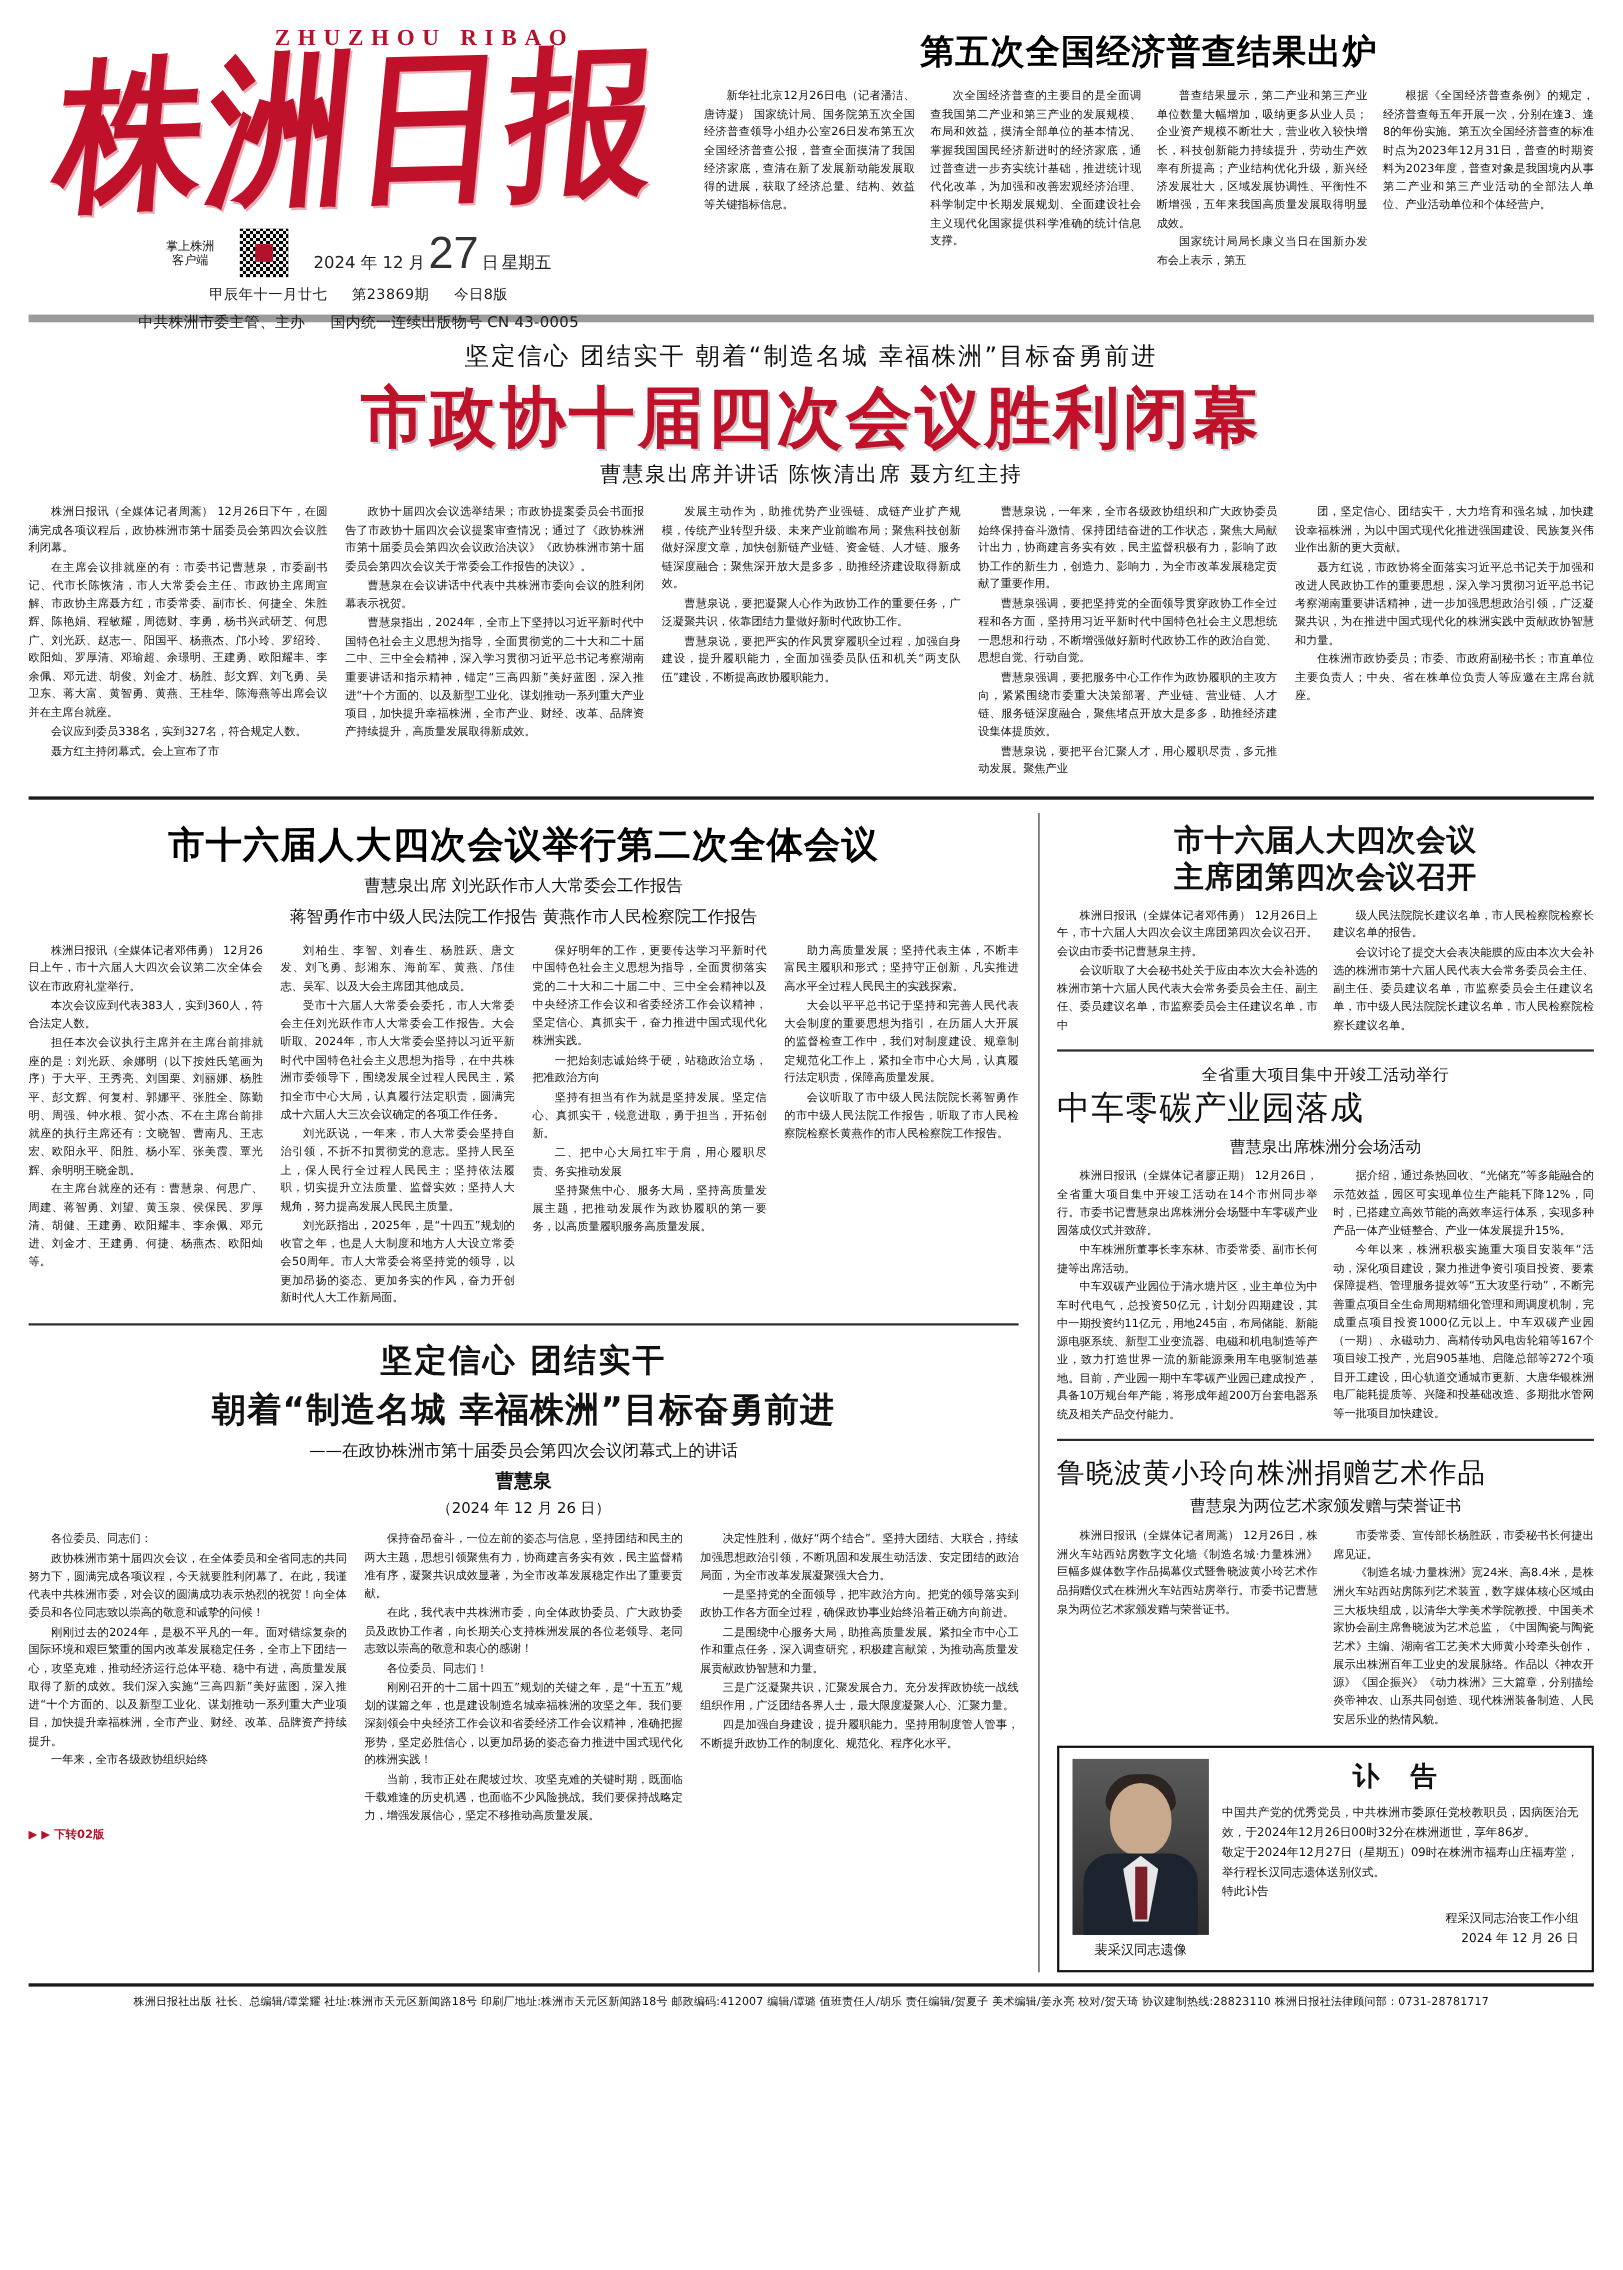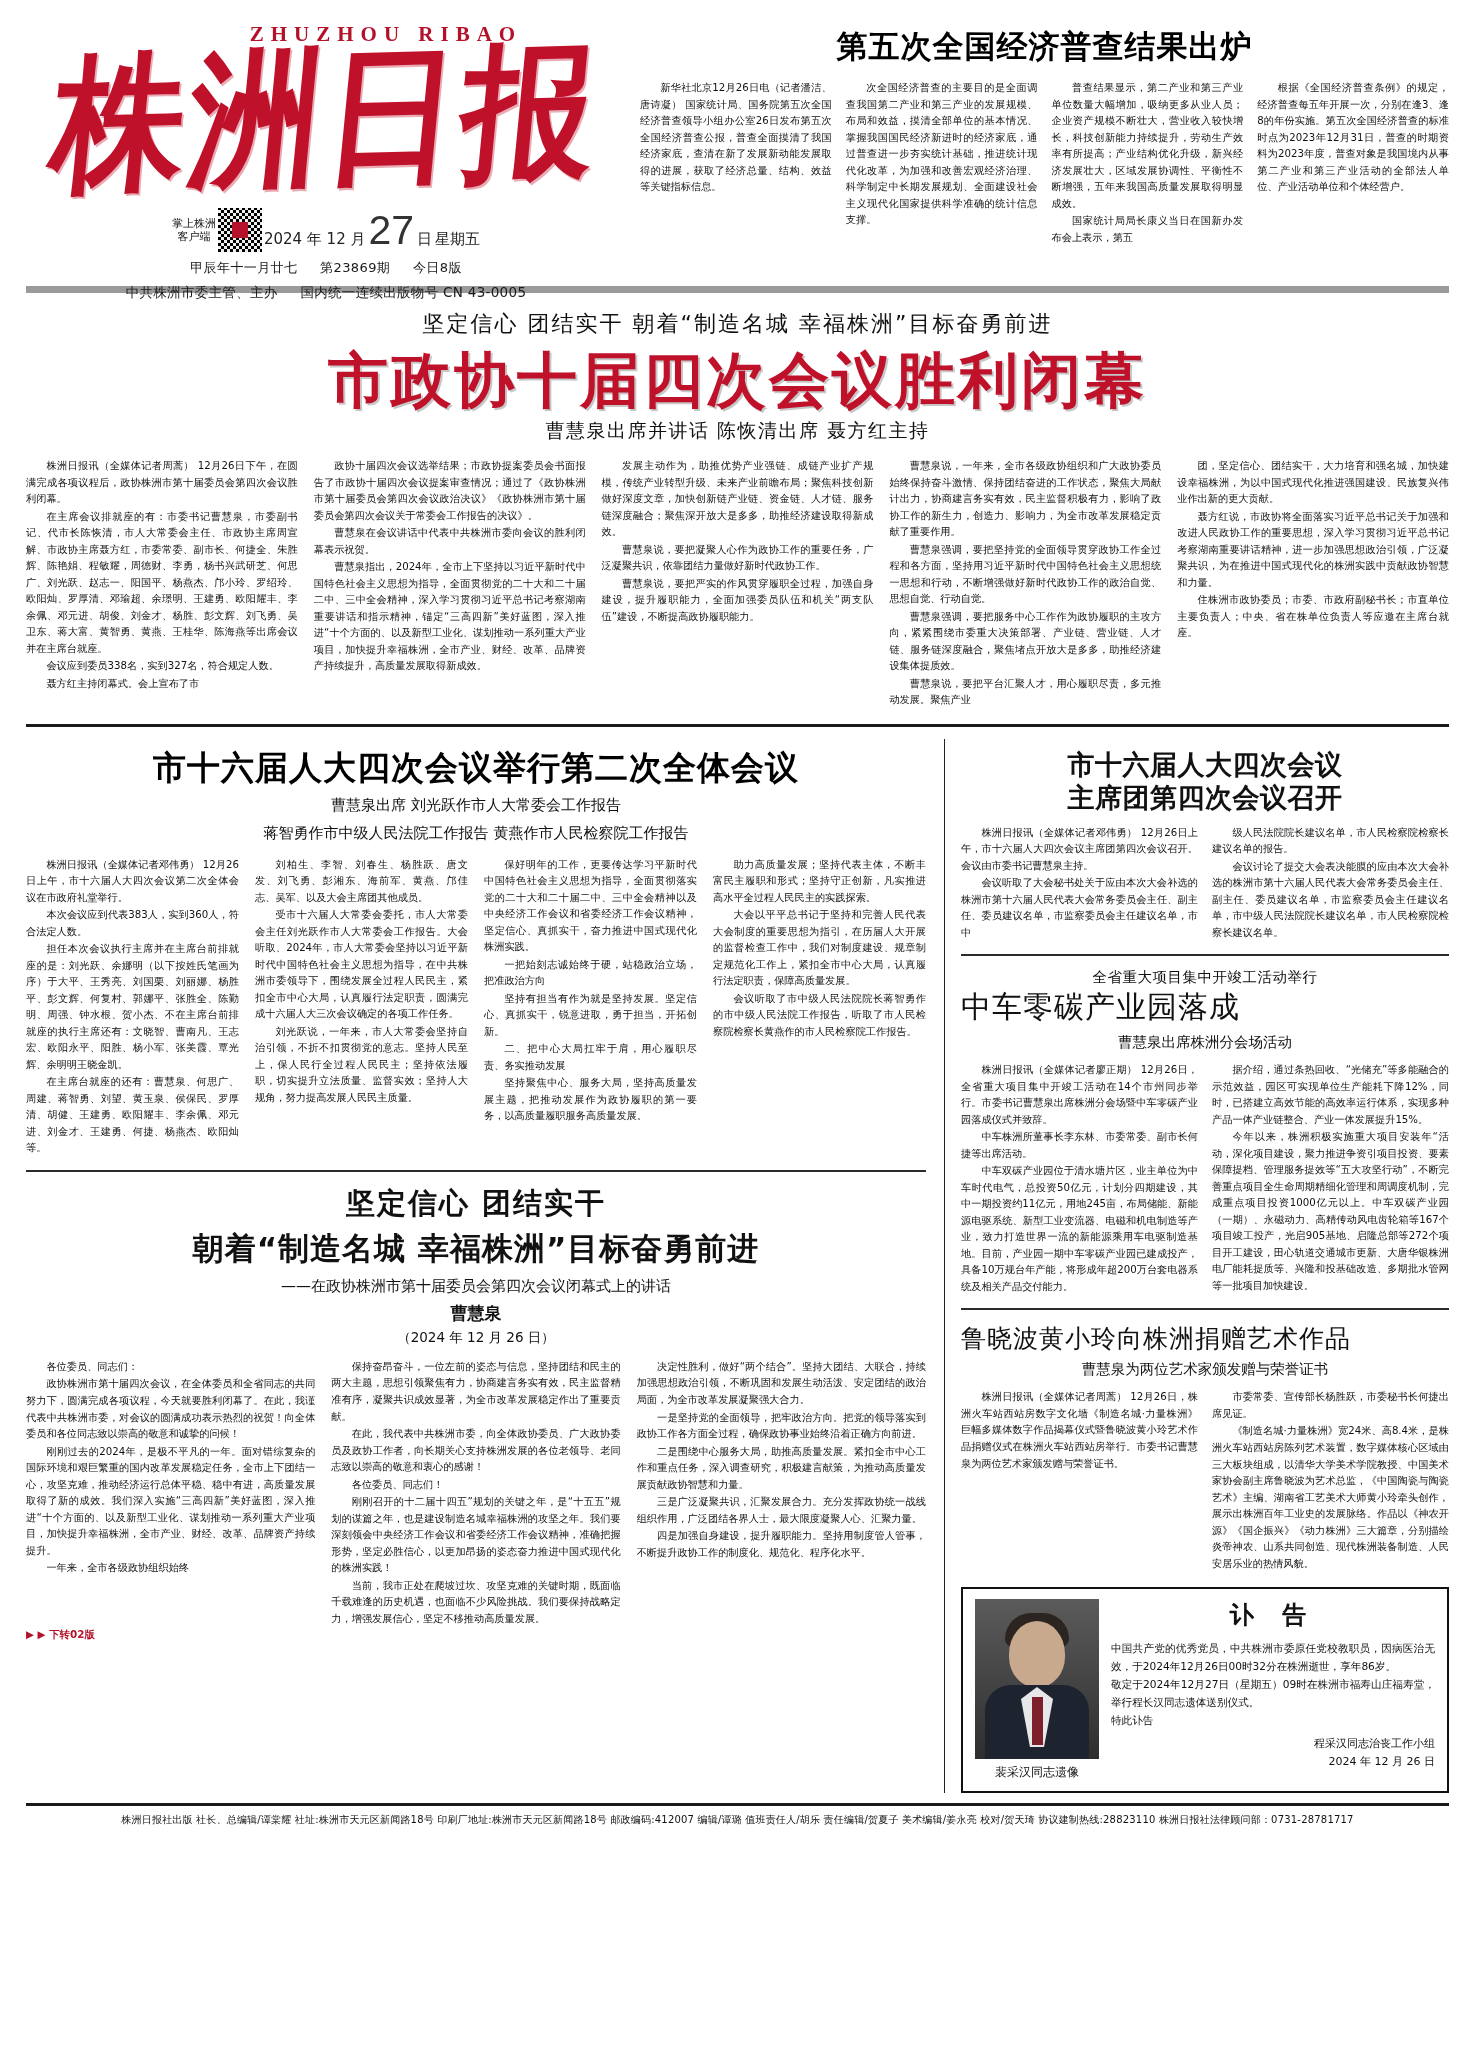--- a/index.html
+++ b/index.html
@@ -22,21 +22,21 @@
   }
   .logo-cn {
     font-family: "DejaVu Serif", "Liberation Serif", serif;
     color: #c0112b; font-size: 132px; font-weight: 700;
     letter-spacing: 4px; line-height: 1.12; text-align: center;
     transform: skewX(-7deg) rotate(-1.5deg) scaleY(1.12);
     text-shadow: 2px 2px 0 rgba(192,17,43,.35);
     margin-top: -4px;
   }
   .mast-info { margin-top: 16px; font-size: 12.5px; color: #1a1a1a; }
-  .mast-row1 { display: flex; align-items: center; justify-content: center; gap: 2px; }
+  .mast-row1 { display: flex; align-items: center; justify-content: center; gap: 23px; }
   .qr-label { font-size: 11px; line-height: 1.25; text-align: center; color: #111; }
   .qr {
     width: 44px; height: 44px; background:
       repeating-linear-gradient(0deg,#111 0 3px,#fff 3px 6px),
       repeating-linear-gradient(90deg,#111 0 3px,#fff 3px 6px);
     background-blend-mode: difference; position: relative;
   }
   .qr::after { content:""; position:absolute; left:14px; top:14px; width:16px; height:16px; background:#b4122a; }
   .date-main { font-size: 15px; color: #222; display: flex; align-items: baseline; gap: 3px; }
   .date-day { font-size: 41px; font-weight: 300; color: #333; font-family:"Liberation Sans",sans-serif; }
@@ -234,20 +234,21 @@
         <div class="colbox">
             <p>株洲日报讯（全媒体记者邓伟勇） 12月26日上午，市十六届人大四次会议第二次全体会议在市政府礼堂举行。</p>
             <p>本次会议应到代表383人，实到360人，符合法定人数。</p>
             <p>担任本次会议执行主席并在主席台前排就座的是：刘光跃、余娜明（以下按姓氏笔画为序）于大平、王秀亮、刘国栗、刘丽娜、杨胜平、彭文辉、何复村、郭娜平、张胜全、陈勤明、周强、钟水根、贺小杰、不在主席台前排就座的执行主席还有：文晓智、曹南凡、王志宏、欧阳永平、阳胜、杨小军、张美霞、覃光辉、余明明王晓金凯。</p>
             <p>在主席台就座的还有：曹慧泉、何思广、周建、蒋智勇、刘望、黄玉泉、侯保民、罗厚清、胡健、王建勇、欧阳耀丰、李余佩、邓元进、刘金才、王建勇、何捷、杨燕杰、欧阳灿等。</p>
           </div>
         <div class="colbox">
             <p>刘柏生、李智、刘春生、杨胜跃、唐文发、刘飞勇、彭湘东、海前军、黄燕、邝佳志、吴军、以及大会主席团其他成员。</p>
             <p>受市十六届人大常委会委托，市人大常委会主任刘光跃作市人大常委会工作报告。大会听取、2024年，市人大常委会坚持以习近平新时代中国特色社会主义思想为指导，在中共株洲市委领导下，围绕发展全过程人民民主，紧扣全市中心大局，认真履行法定职责，圆满完成十六届人大三次会议确定的各项工作任务。</p>
             <p>刘光跃说，一年来，市人大常委会坚持自治引领，不折不扣贯彻党的意志。坚持人民至上，保人民行全过程人民民主；坚持依法履职，切实提升立法质量、监督实效；坚持人大规角，努力提高发展人民民主质量。</p>
+            <p>刘光跃指出，2025年，是“十四五”规划的收官之年，也是人大制度和地方人大设立常委会50周年。市人大常委会将坚持党的领导，以更加昂扬的姿态、更加务实的作风，奋力开创新时代人大工作新局面。</p>
           </div>
         <div class="colbox">
             <p>保好明年的工作，更要传达学习平新时代中国特色社会主义思想为指导，全面贯彻落实党的二十大和二十届二中、三中全会精神以及中央经济工作会议和省委经济工作会议精神，坚定信心、真抓实干，奋力推进中国式现代化株洲实践。</p>
             <p>一把始刻志诚始终于硬，站稳政治立场，把准政治方向</p>
             <p>坚持有担当有作为就是坚持发展。坚定信心、真抓实干，锐意进取，勇于担当，开拓创新。</p>
             <p>二、把中心大局扛牢于肩，用心履职尽责、务实推动发展</p>
             <p>坚持聚焦中心、服务大局，坚持高质量发展主题，把推动发展作为政协履职的第一要务，以高质量履职服务高质量发展。</p>
           </div>
         <div class="colbox">
             <p>助力高质量发展；坚持代表主体，不断丰富民主履职和形式；坚持守正创新，凡实推进高水平全过程人民民主的实践探索。</p>

